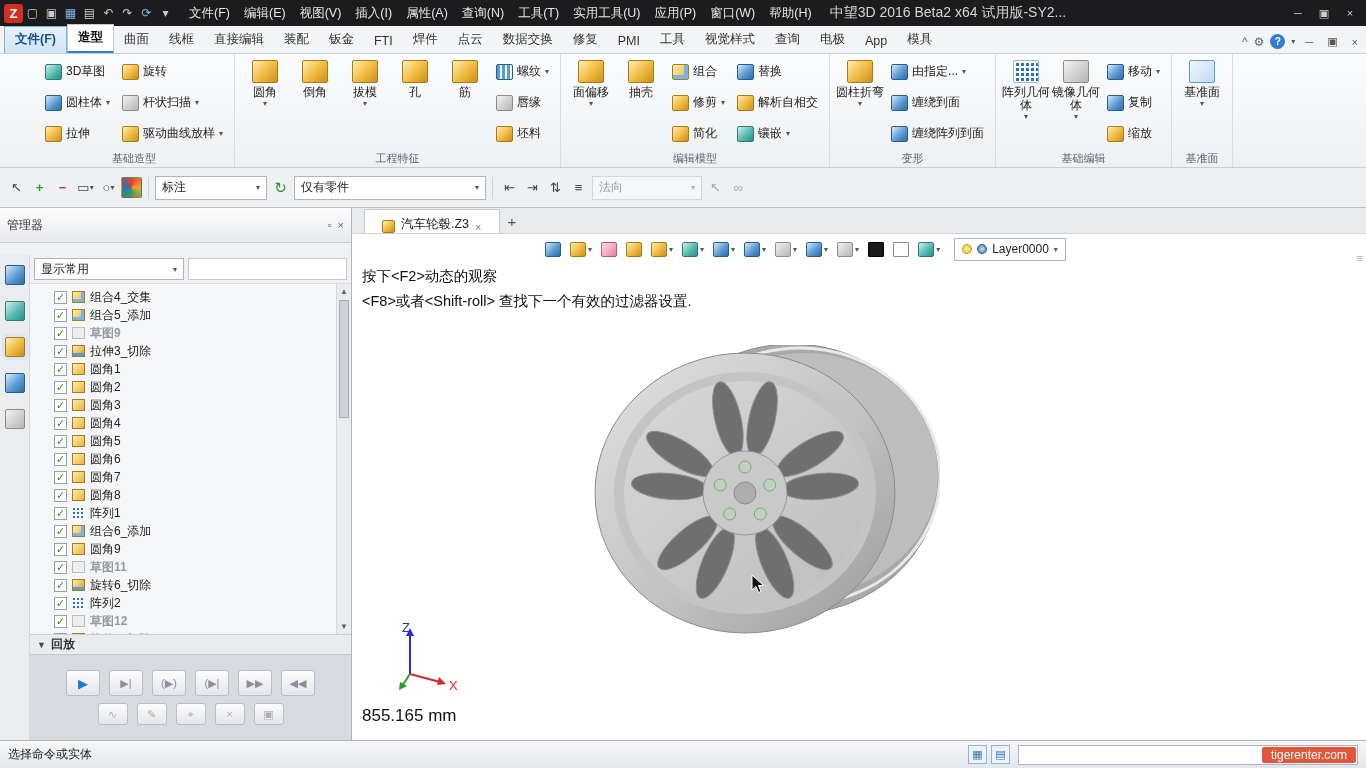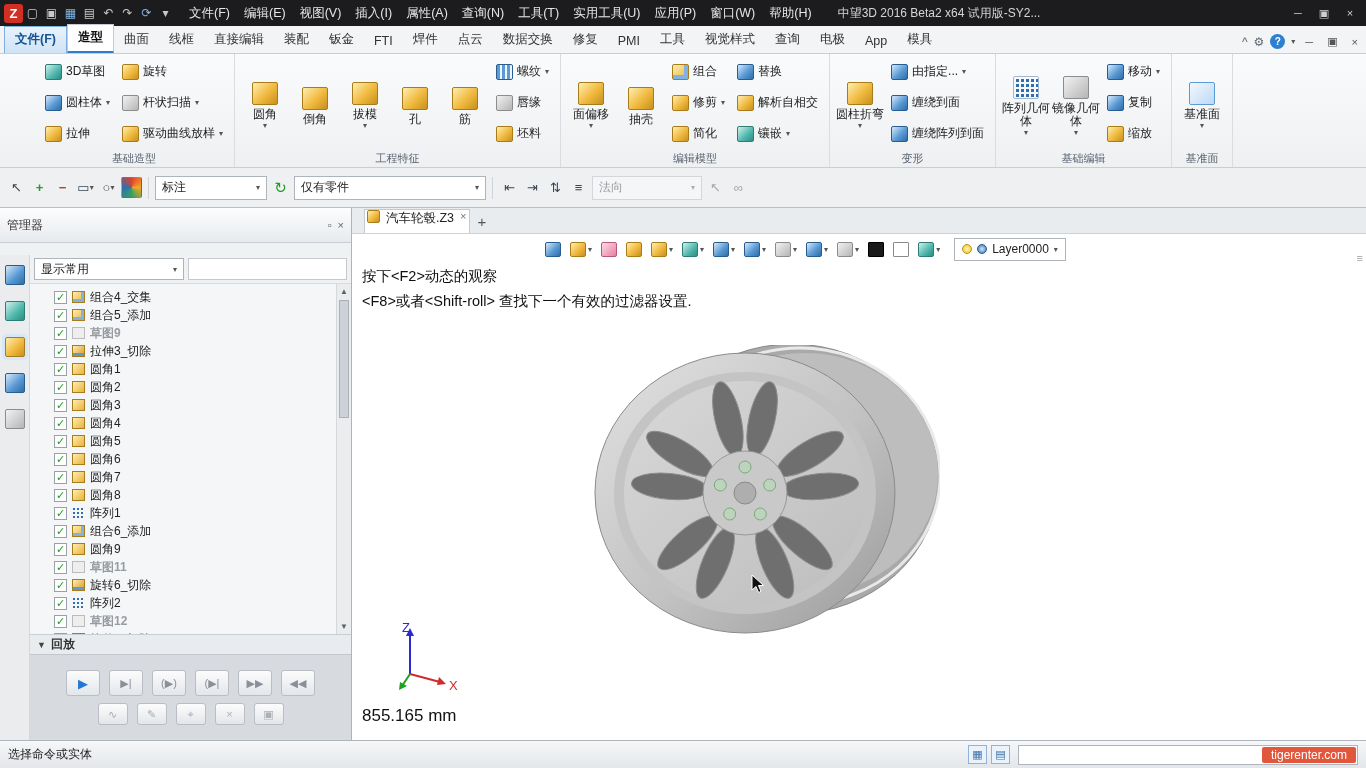--- a/index.html
+++ b/index.html
@@ -10,21 +10,21 @@
   }
   
   .titlebar { position:absolute; left:0; top:0; width:100%; height:26px; background:#1c1c1e;
     display:flex; align-items:center; padding:0 4px; gap:1px; }
   .qi { width:19px; height:19px; display:flex; align-items:center; justify-content:center;
     color:#c8c8c8; font-size:12px; }
   .qi-logo { background:#d03024; color:#fff; font-weight:bold; border-radius:3px; font-size:13px; }
   .qi-save { color:#7fb2e5; }
   .menus { display:flex; margin-left:6px; }
   .menu-item { padding:0 7px; height:26px; line-height:26px; color:#e6e6e6; font-size:12.5px; }
-  .tb-title { margin-left:18px; color:#d5d5d5; font-size:12px; white-space:nowrap; }
+  .tb-title { margin-left:10px; color:#d5d5d5; font-size:14px; white-space:nowrap; }
   .win-btns { margin-left:auto; display:flex; gap:2px; }
   .winbtn { width:24px; height:18px; display:flex; align-items:center; justify-content:center;
     color:#cfcfcf; font-size:11px; }
   
   .tabrow { position:absolute; left:0; top:26px; width:100%; height:28px; background:#f2f4f6;
     border-bottom:1px solid #c9ced4; display:flex; align-items:flex-end; padding:0 4px; }
   .rtab { padding:4px 10px 5px; font-size:12.5px; color:#333; white-space:nowrap; }
   .rtab.file { background:linear-gradient(#e8f2fc,#cfe3f6); color:#14538f; font-weight:bold;
     border:1px solid #7fb0dd; border-bottom:none; }
   .rtab.active { background:#fff; border:1px solid #c6cbd1; border-bottom:2px solid #2f7fd0;
@@ -35,21 +35,21 @@
     display:flex; align-items:center; justify-content:center; font-size:10px; font-weight:bold; }
   .doc-winbtn { color:#555; font-size:11px; padding:0 4px; }
   
   .ribbon { position:absolute; left:0; top:54px; width:100%; height:114px;
     background:linear-gradient(#fafbfc,#eef0f2); border-bottom:1px solid #c9ced4; display:flex;padding-left:34px; }
   .rgroup { position:relative; height:100%; border-right:1px solid #d9dde1;
     padding:2px 5px 15px; display:flex; flex-direction:column; }
   .rgroup-label { position:absolute; bottom:1px; left:0; right:0; text-align:center;
     font-size:11px; color:#5a6472; }
   .rg-body { display:flex; flex:1; }
-  .big-list { display:flex;align-items:center; }
+  .big-list { display:flex; }
   .bigbtn { width:50px; display:flex; flex-direction:column; align-items:center;
     padding:3px 1px 0; text-align:center; color:#1d1d1d; }
   .icon-big { width:26px; height:23px; margin:1px 0 3px; }
   .bb-label { line-height:13px; max-width:50px; }
   .small-list { display:flex; flex-direction:column; flex-wrap:wrap; height:94px; align-content:flex-start; }
   .smallbtn { display:flex; align-items:center; gap:4px; height:31px; padding:0 6px; color:#1d1d1d; white-space:nowrap; }
   .icon-small { width:17px; height:16px; flex:0 0 auto; }
   .arrow { font-size:8px; color:#555; }
   
   .ic-gold { background:linear-gradient(135deg,#ffeeb0,#f0b93e 55%,#c8901f); border:1px solid #a87c18; border-radius:2px; }
@@ -116,21 +116,21 @@
   .pb-btn { min-width:34px; height:26px; padding:0 4px; background:linear-gradient(#fcfcfc,#e3e6ea);
     border:1px solid #b9bec5; border-radius:3px; display:flex; align-items:center; justify-content:center;
     color:#8a9098; font-size:11px; }
   .pb-btn.primary { color:#1f78d1; font-size:13px; }
   .pb-row2 .pb-btn { min-width:30px; height:22px; color:#aab0b6; }
   
   .canvas { position:absolute; left:352px; top:208px; right:0; bottom:28px; background:#fff; }
   .doc-tabbar { height:26px; background:#e9ecef; border-bottom:1px solid #cdd2d8;
     display:flex; align-items:flex-end; padding-left:12px; gap:8px; }
   .doc-tab { background:#fff; border:1px solid #c5cad0; border-bottom:none; height:24px;
-    display:flex; align-items:flex-start; gap:6px; padding:0 2px; font-size:12.5px; color:#222; }
+    display:flex; align-items:flex-end; gap:6px; padding:0 17px; font-size:12.5px; color:#222; }
   .doc-icon { width:13px; height:13px; }
   .tab-close { color:#777; font-size:11px; }
   .newtab { color:#555; font-size:15px; padding-bottom:3px; }
   .canvas-toolbar { height:30px; display:flex; align-items:center; gap:3px; padding-left:190px; }
   .ct-btn { display:flex; align-items:center; gap:2px; padding:2px 3px; }
   .ct-icon { width:16px; height:15px; }
   .layer-ctl { display:flex; align-items:center; gap:5px; border:1px solid #aeb4bb; background:#fff;
     height:23px; padding:0 7px; margin-left:8px; }
   .bulb { width:10px; height:10px; border-radius:50%; background:radial-gradient(#fff8b8,#f2c200); border:1px solid #b8912a; }
   .bluedot { width:10px; height:10px; border-radius:50%; background:radial-gradient(#cfe6fa,#2f6fae); border:1px solid #235a8c; }

